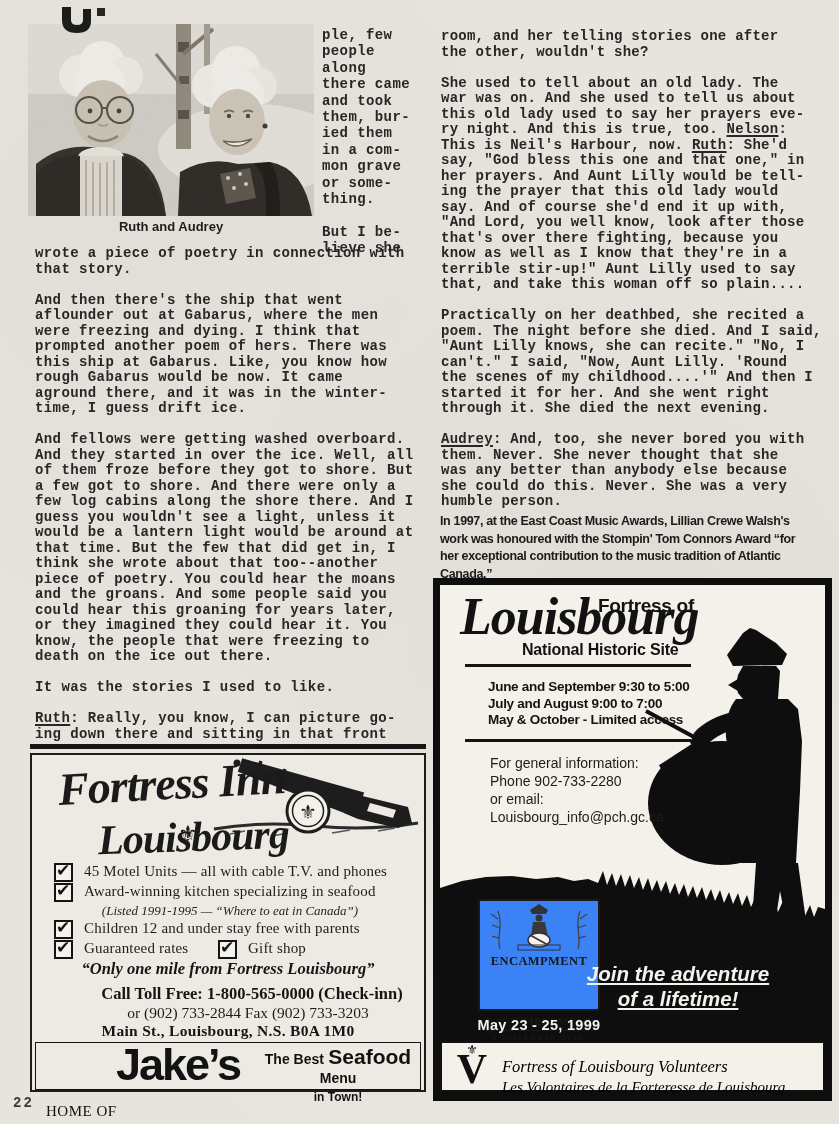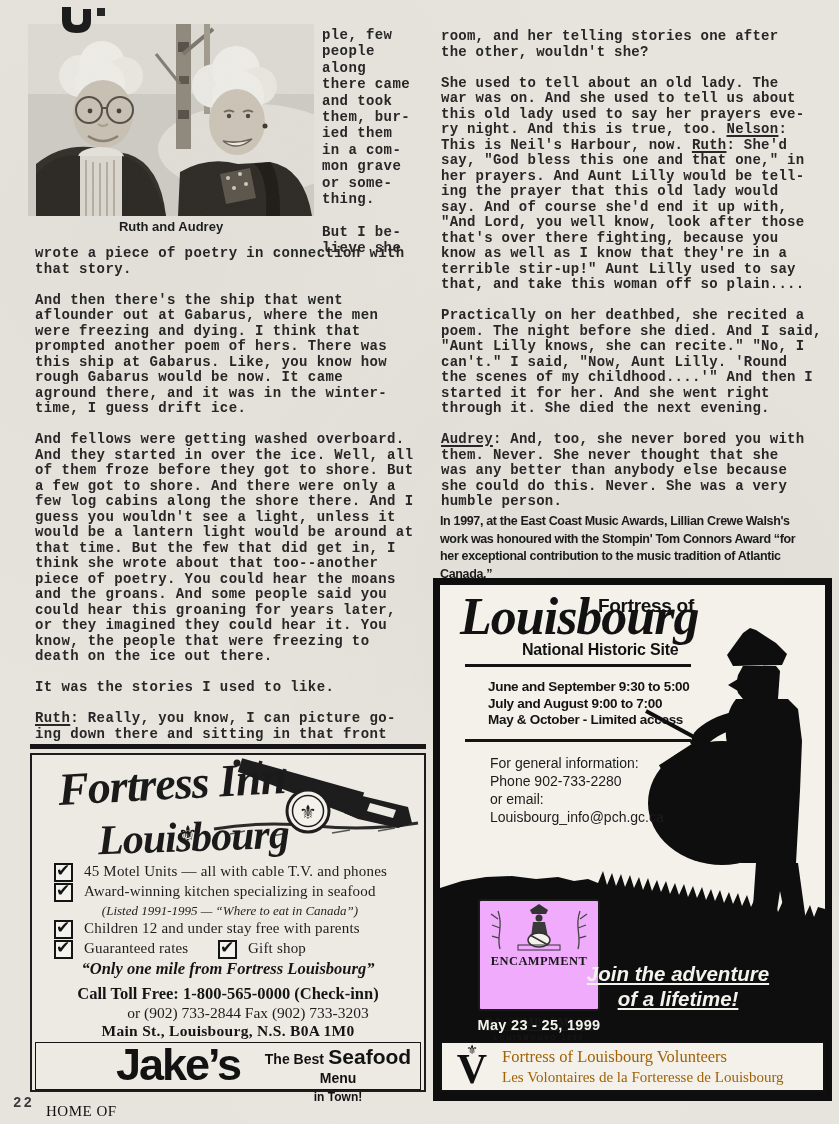--- a/index.html
+++ b/index.html
@@ -36,21 +36,21 @@
   .feat{position:absolute;left:22px;display:flex;align-items:flex-start;
         font-family:"Liberation Serif",serif;font-size:15px;letter-spacing:.2px;color:#1d1d1d;}
   .cb{flex:none;position:relative;width:15px;height:15px;border:2.4px solid #141414;background:#f4f2ec;margin-right:11px;margin-top:0;}
   .cb span{position:absolute;left:0px;top:-5px;font-size:17px;font-weight:900;color:#141414;font-family:"DejaVu Sans",sans-serif;}
   .featnote{position:absolute;left:60px;top:148px;width:276px;text-align:center;
             font-family:"Liberation Serif",serif;font-style:italic;font-size:13px;color:#242424;}
   .gift{position:absolute;left:186px;display:flex;}
   .slogan{position:absolute;left:0;top:204px;width:100%;text-align:center;
           font-family:"Liberation Serif",serif;font-style:italic;font-weight:700;font-size:16.5px;color:#151515;}
   .call{position:absolute;left:0;top:229px;width:100%;text-align:center;
-        font-family:"Liberation Serif",serif;font-weight:700;font-size:16.5px;color:#151515;}
+        font-family:"Liberation Serif",serif;font-weight:700;font-size:16.5px;color:#151515;padding-left:24px;}
   .orfax{position:absolute;left:0;top:249px;width:100%;text-align:center;
          font-family:"Liberation Serif",serif;font-size:15.5px;color:#1c1c1c;padding-left:20px;}
   .addr{position:absolute;left:0;top:267px;width:100%;text-align:center;
         font-family:"Liberation Serif",serif;font-weight:700;font-size:15.5px;letter-spacing:.3px;color:#151515;}
   .jakes-strip{position:absolute;left:3px;right:3px;top:287px;height:46px;border:1.5px solid #141414;}
   .homeof{position:absolute;left:10px;top:13px;font-family:"Liberation Serif",serif;font-weight:400;font-size:15px;letter-spacing:.5px;color:#111;margin-top:47px;}
   .jakes{position:absolute;left:80px;top:-4px;font-size:45px;font-weight:700;letter-spacing:-2px;color:#121212;}
   .jakes-right{position:absolute;left:216px;top:2px;width:172px;text-align:center;color:#121212;font-weight:700;}
   .jr1 .s1,.jr1 .s3{font-size:14px;text-align:right;} .jr1 .s2{font-size:21px;}
   .jr2{font-size:12px;margin-top:-3px;}
@@ -58,34 +58,34 @@
   .ad-louis{position:absolute;left:433px;top:578px;width:399px;height:523px;box-sizing:border-box;
             border:7px solid #0e0e0e;background:#f3f1ea;}
   .ad-louis .scene{position:absolute;left:0;top:0;}
   .fol-top{position:absolute;left:158px;top:10px;font-weight:700;font-size:19px;letter-spacing:-.3px;color:#121212;}
   .fol-brand{position:absolute;left:20px;top:2px;font-size:52px;letter-spacing:-1px;color:#121212;}
   .fol-sub{position:absolute;left:82px;top:56px;font-weight:700;font-size:16px;letter-spacing:-.2px;color:#121212;}
   .rule{position:absolute;left:25px;width:226px;height:3px;background:#141414;}
   .hours{position:absolute;left:48px;top:94px;font-weight:700;font-size:13.5px;line-height:16.5px;letter-spacing:-.3px;color:#131313;}
   .info{position:absolute;left:50px;top:169px;font-size:14px;line-height:18px;color:#1c1c1c;}
   .enc-box{position:absolute;left:38px;top:314px;width:122px;height:112px;box-sizing:border-box;
-           background:#f0abfc;border:2px solid #1a1a1a;border-radius:3px;text-align:center;color:#181818;}
+           background:#3b82f6;border:2px solid #1a1a1a;border-radius:3px;text-align:center;color:#181818;}
   .enc1{font-family:"Liberation Serif",serif;font-weight:700;font-size:12.5px;letter-spacing:.4px;line-height:13px;}
   .enc2{font-family:"Liberation Serif",serif;font-weight:700;font-size:11.5px;letter-spacing:.2px;line-height:13px;
         display:inline-block;border-bottom:1.5px solid #1a1a1a;padding-bottom:1px;margin-top:48px;}
   .enc3{font-weight:700;font-size:6.5px;letter-spacing:2px;line-height:9px;margin-top:2px;}
   .enc-dates{position:absolute;left:34px;top:432px;width:130px;text-align:center;
              font-weight:700;font-size:14.5px;letter-spacing:.3px;color:#f4f2ec;}
   .join{position:absolute;left:108px;top:376px;width:260px;text-align:center;
         font-weight:700;font-style:italic;font-size:20.5px;line-height:25px;color:#f4f2ec;text-decoration:underline;}
   .vol{position:absolute;left:0;right:0;bottom:2px;height:51px;background:#f3f1ea;border:2px solid #111;box-sizing:border-box;}
   .v-wrap{position:absolute;left:6px;top:0;width:48px;text-align:center;color:#101010;}
   .v-fleur{display:block;font-size:13px;line-height:11px;margin-top:1px;}
   .v-char{display:block;font-family:"Liberation Serif",serif;font-weight:700;font-size:42px;line-height:32px;margin-top:-2px;}
-  .vol-lines{position:absolute;left:60px;top:3px;font-family:"Liberation Serif",serif;color:#a16207;}
+  .vol-lines{position:absolute;left:60px;top:13px;font-family:"Liberation Serif",serif;color:#000000;font-style:italic;}
   .vl1{font-size:16.5px;line-height:21px;}
   .vl2{font-size:15px;line-height:20px;}
   .inkmark{position:absolute;left:60px;top:7px;}
 </style>
 </head>
 <body>
 
 <div class="page">
 
   <svg class="photo" viewBox="0 0 286 192" width="286" height="192">

